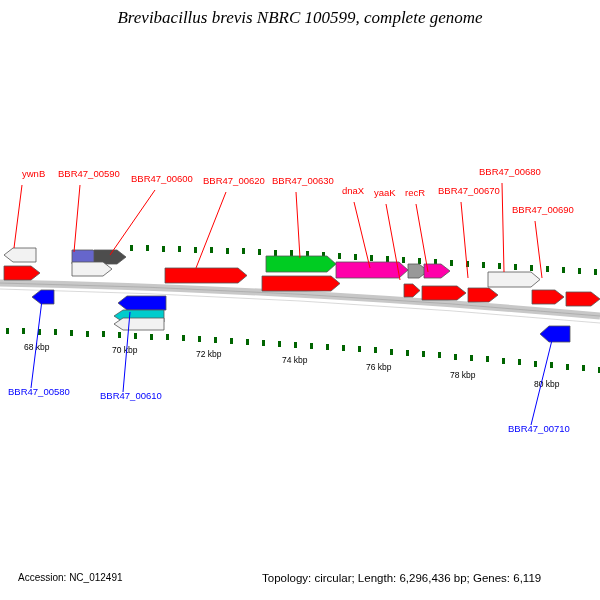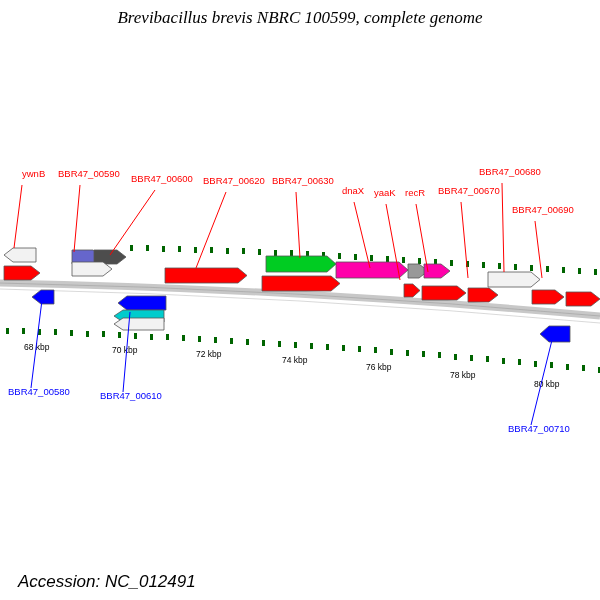--- a/index.html
+++ b/index.html
@@ -28,23 +28,22 @@
     text-align: center;
     font-family: "Liberation Serif", serif;
     font-style: italic;
     font-size: 17px;
     color: #000000;
   }
   #footer-left {
     position: absolute;
     left: 18px;
     top: 572px;
-    font-size: 17px;
+    font-size: 10px;
     color: #000000;
-    font-style: italic;
   }
   #footer-right {
     position: absolute;
     left: 262px;
     top: 572px;
     font-size: 11.5px;
     color: #000000;
   }
   svg#map {
     position: absolute;
@@ -224,13 +223,14 @@
         <text x="512" y="213" class="lbl-top">BBR47_00690</text>
       </g>
     <g id="labels-bot-g">
         <text x="8" y="395" class="lbl-bot">BBR47_00580</text>
         <text x="100" y="399" class="lbl-bot">BBR47_00610</text>
         <text x="508" y="432" class="lbl-bot">BBR47_00710</text>
       </g>
   </svg>
 
   <div id="footer-left">Accession: NC_012491</div>
+  <div id="footer-right">Topology: circular; Length: 6,296,436 bp; Genes: 6,119</div>
 </div>
 
 </body></html>

